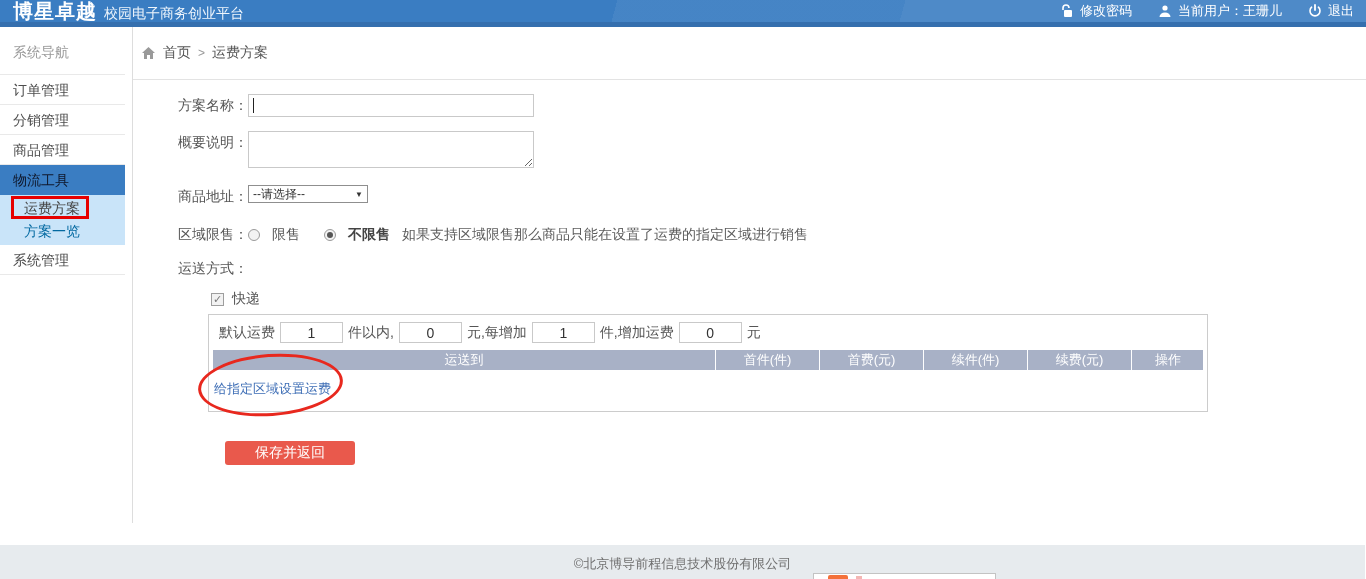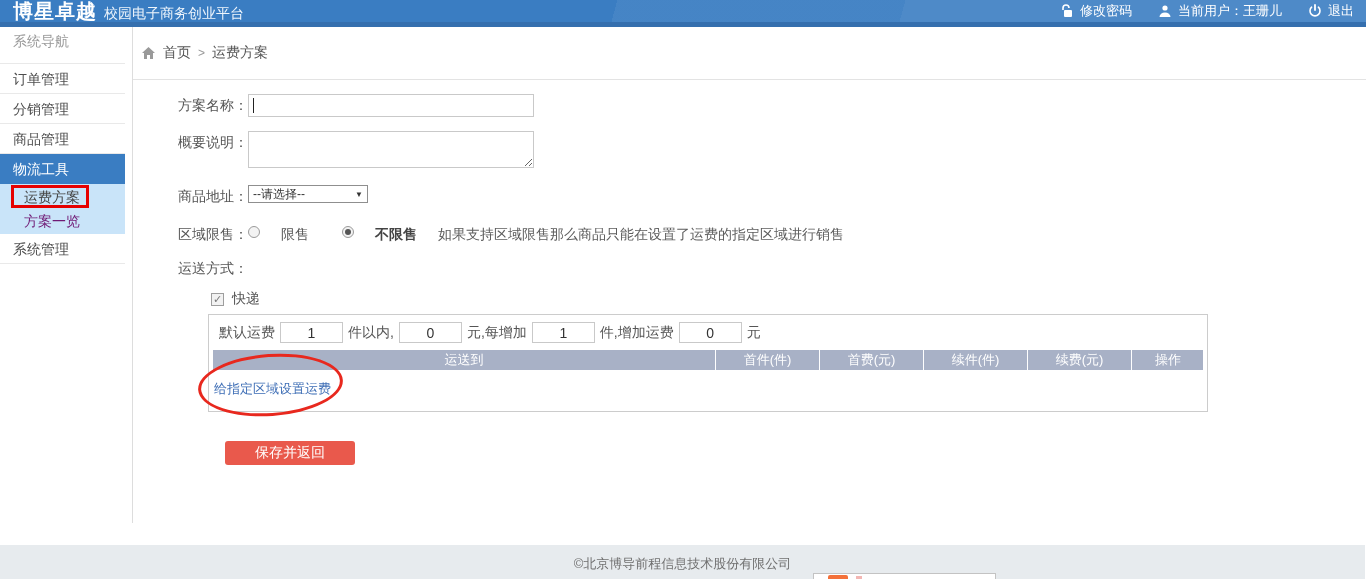--- a/index.html
+++ b/index.html
@@ -25,31 +25,31 @@
   .brand-sub { font-size:14px; margin-left:7px; color:#eef5fc; }
   .top-right { display:flex; align-items:center; gap:26px; font-size:13px; position:relative; }
   .top-link { display:flex; align-items:center; gap:6px; cursor:pointer; }
   .top-icon { width:14px; height:14px; display:inline-block; }
 
   
   .layout { display:flex; height:496px; background:#fff; }
 
   
   .sidebar { width:125px; flex:none; }
-  .side-header { padding:6px 0 12px 13px; color:#9a9a9a; border-bottom:1px solid #e9e9e9; }
+  .side-header { padding:17px 0 12px 13px; color:#9a9a9a; border-bottom:1px solid #e9e9e9; }
   .side-item {
     height:30px; line-height:30px; padding-left:13px; color:#4d4d4d;
     border-bottom:1px solid #e9e9e9; cursor:pointer; font-size:14px;
   }
-  .side-item.selected { background:#3a7dc2; color:#ffffff; border-bottom:none; }
+  .side-item.selected { background:#3a7dc2; color:#0f172a; border-bottom:none; }
   .side-sub {
     height:26px; line-height:26px; padding-left:24px; background:#c9e4f9;
     color:#444; cursor:pointer; position:relative; font-size:14px;
   }
-  .side-sub.dim { color:#701a75; height:24px; line-height:22px; }
+  .side-sub.dim { color:#0369a1; height:24px; line-height:22px;font-family:Liberation Mono, monospace; }
   .red-box {
     position:absolute; left:11px; top:1px; width:78px; height:23px;
     border:3px solid #e60000; pointer-events:none;
   }
 
   
   .main { flex:1; border-left:1px solid #ddd; margin-left:7px; }
   .breadcrumb {
     height:53px; border-bottom:1px solid #e3e3e3; display:flex;
     align-items:center; padding-left:8px; gap:7px; color:#555; font-size:14px;
@@ -76,21 +76,21 @@
     font-size:12px; color:#333; padding:0 4px; cursor:pointer;
   }
   .sel-arrow { font-size:8px; color:#333; }
 
   .row-region { margin-top:19px; margin-bottom:0; align-items:center; }
   .radio {
     width:12px; height:12px; border:1px solid #9a9a9a; border-radius:50%;
     background:#f3f3f3; display:inline-block; vertical-align:-2px; cursor:pointer;
   }
   .radio.checked::after { content:''; display:block; width:6px; height:6px; background:#555; border-radius:50%; margin:2px; }
-  .radio-group { display:flex; align-items:flex-start; gap:21px; padding-top:1px; }
+  .radio-group { display:flex; align-items:center; gap:12px; padding-top:1px; }
   .opt-strong { font-weight:bold; color:#444; }
   .note { color:#5d5d5d; }
 
   .row-ship { margin-top:16px; margin-bottom:0; align-items:center; }
   .express-row { margin:12px 0 0 33px; display:flex; align-items:center; gap:8px; }
   .checkbox {
     width:13px; height:13px; border:1px solid #9e9e9e; background:#f2f2f2;
     font-size:11px; line-height:11px; color:#777; text-align:center; cursor:pointer;
   }
 

